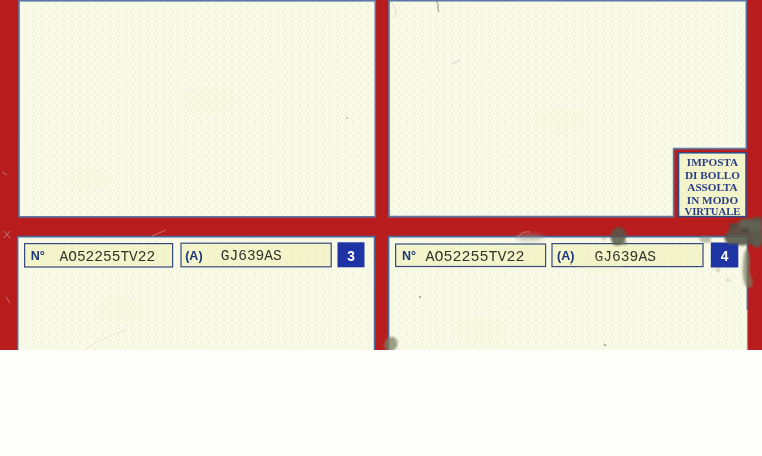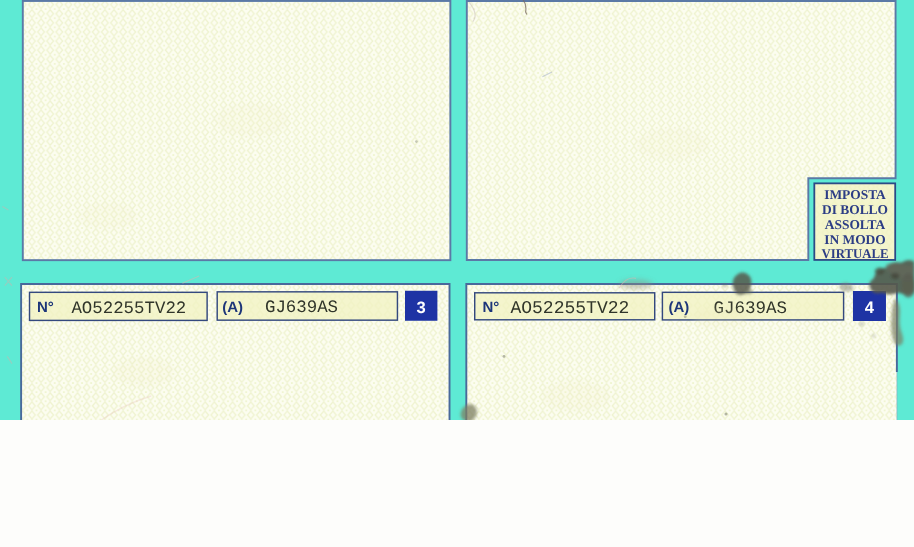--- a/index.html
+++ b/index.html
@@ -1,16 +1,16 @@
 <!DOCTYPE html>
 <html><head>
 <meta charset="utf-8">
 <style>
   html,body{margin:0;padding:0;background:#fdfdfb;}
-  .page{position:relative;width:762px;height:350px;overflow:hidden;background:#5eead4;
+  .page{position:relative;width:762px;height:350px;overflow:hidden;background:#b91c1c;
         font-family:"Liberation Sans",sans-serif;}
   svg{position:absolute;left:0;top:0;filter:blur(0.3px);}
 </style>
 </head>
 <body>
 <div class="page">
 <svg width="762" height="456" viewBox="0 0 762 456">
   <defs>
     <pattern id="tex" width="7.6" height="7.6" patternUnits="userSpaceOnUse">
       <rect width="7.6" height="7.6" fill="#fcfdf0"></rect>

